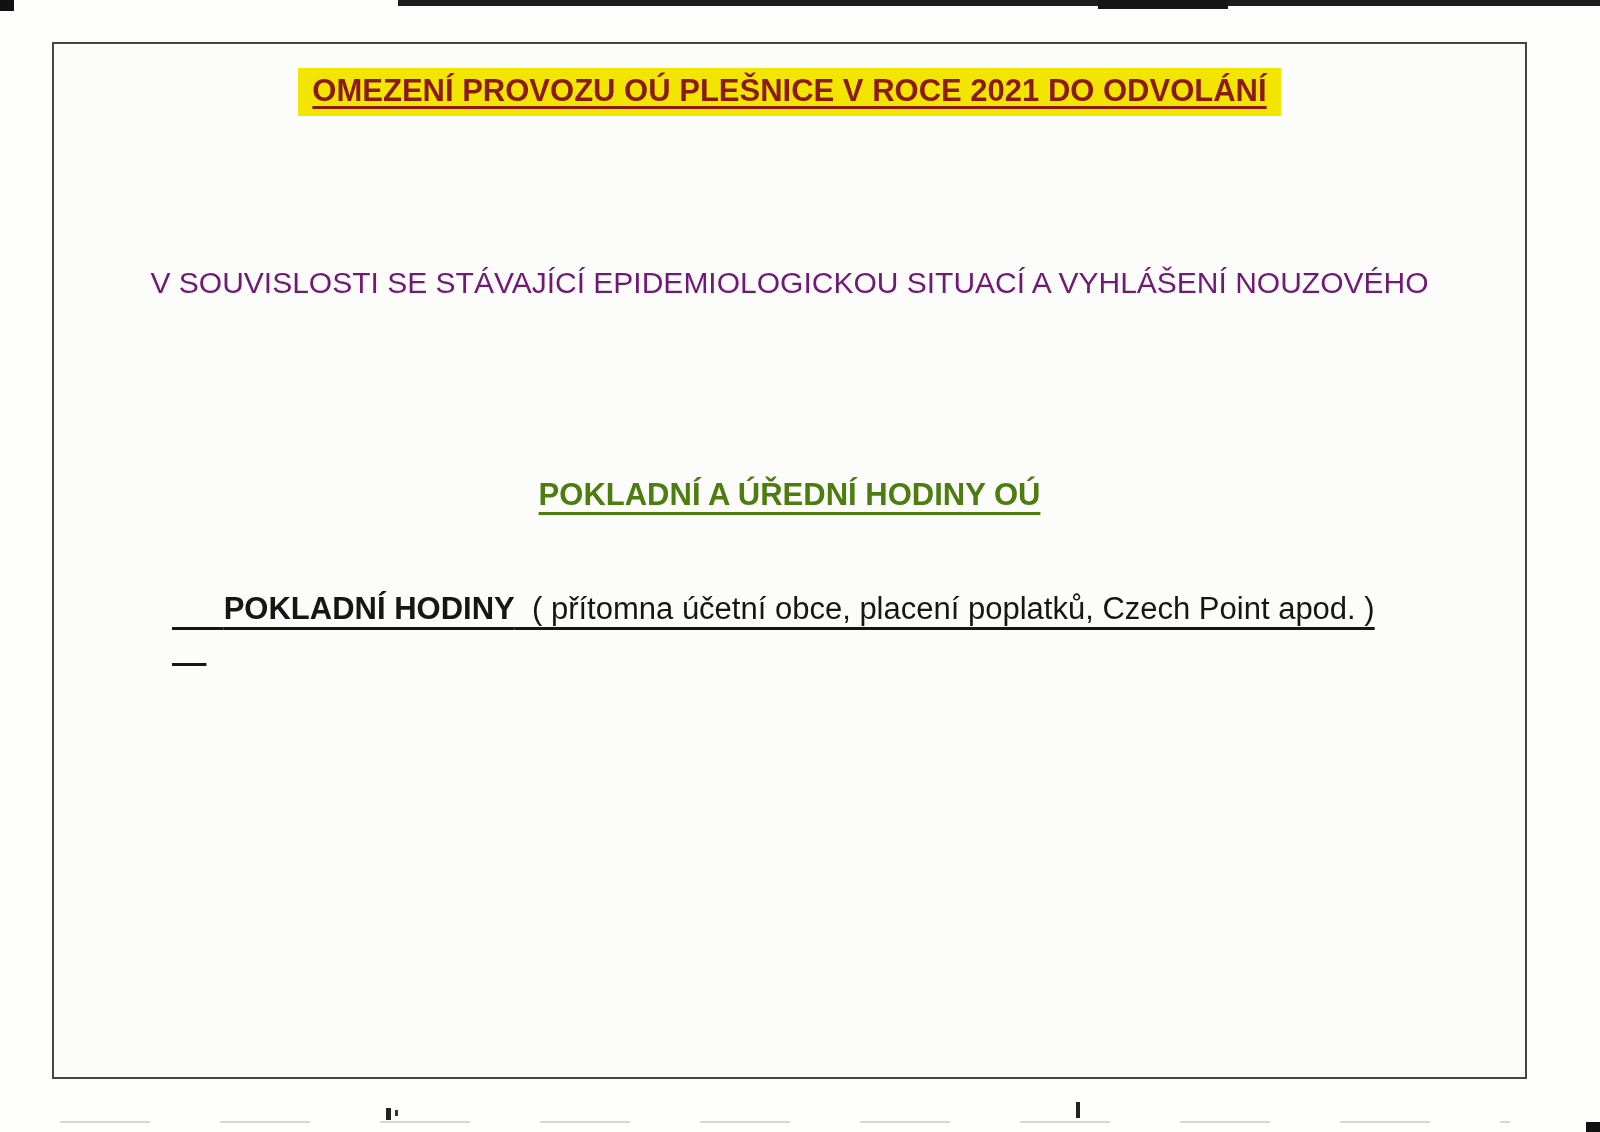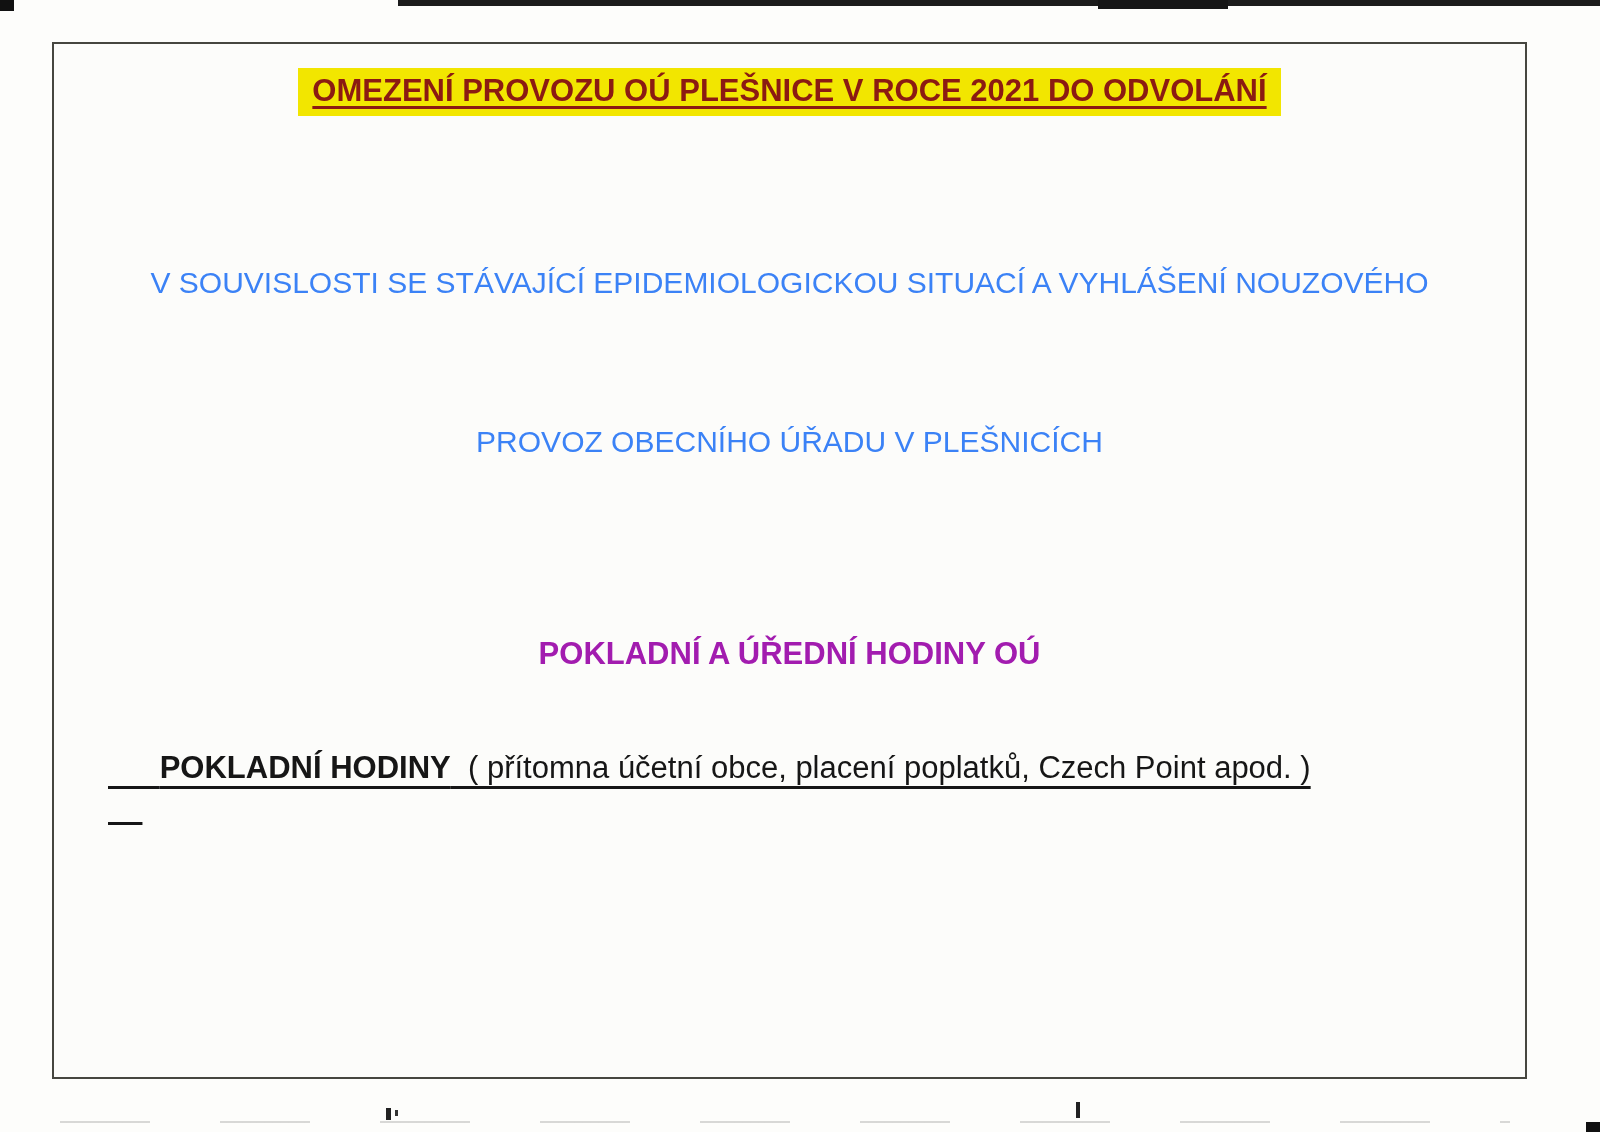--- a/index.html
+++ b/index.html
@@ -94,42 +94,43 @@
     text-decoration: underline;
     text-decoration-thickness: 3px;
     text-underline-offset: 5px;
     letter-spacing: 0px;
     white-space: pre;
   }
 
   .intro {
     margin-top: 34px;
     text-align: center;
-    color: #3b82f6;
+    color: #701a75;
     font-size: 30px;
     line-height: 53px;
     white-space: pre-wrap;
   }
 
   .section-heading-wrap {
     text-align: center;
     margin-top: 62px;
   }
   .section-heading {
     display: inline-block;
-    color: #a21caf;
+    color: #4d7c0f;
     font-size: 31px;
     font-weight: bold;
+    text-decoration: underline;
     text-decoration-thickness: 3px;
     text-underline-offset: 7px;
     white-space: pre;
   }
 
   .rows {
-    margin-left: 54px;
+    margin-left: 118px;
     margin-top: 42px;
   }
   .row {
     font-size: 31px;
     font-weight: bold;
     margin-bottom: 32px;
     white-space: pre-wrap;
     text-underline-offset: 8px;
     text-decoration-thickness: 3px;
   }
@@ -147,21 +148,20 @@
 <div class="scan-topleft-mark"></div>
 
 <div class="frame">
 
   <div class="title-wrap">
     <span class="title">OMEZENÍ PROVOZU OÚ PLEŠNICE V ROCE 2021 DO ODVOLÁNÍ</span>
   </div>
 
   <div class="intro">
     <div>V SOUVISLOSTI SE STÁVAJÍCÍ EPIDEMIOLOGICKOU SITUACÍ A VYHLÁŠENÍ NOUZOVÉHO</div>
-    <div>PROVOZ OBECNÍHO ÚŘADU V PLEŠNICÍCH</div>
   </div>
 
   <div class="section-heading-wrap">
     <span class="section-heading">POKLADNÍ A ÚŘEDNÍ HODINY OÚ</span>
   </div>
 
   <div class="rows">
 
     <div class="row black underline-full">
       <span class="row-label">POKLADNÍ HODINY</span><span class="row-detail">  ( přítomna účetní obce, placení poplatků, Czech Point apod. )</span>

